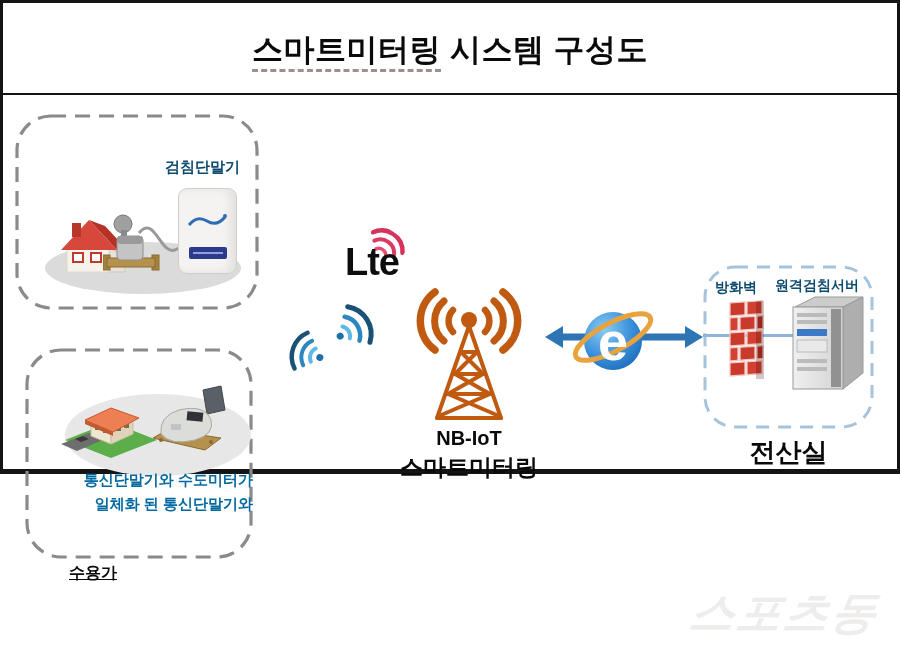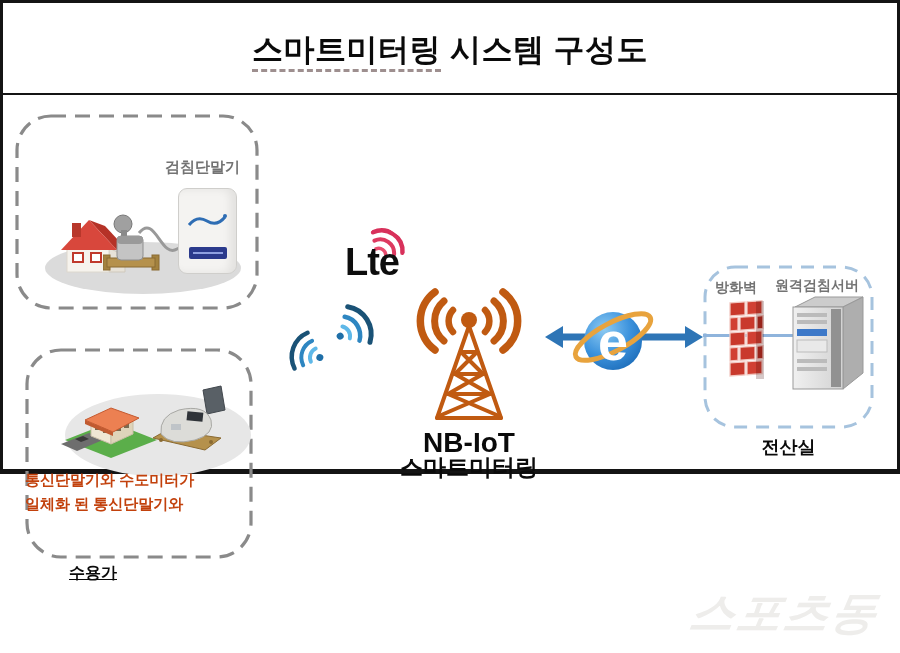--- a/index.html
+++ b/index.html
@@ -8,32 +8,32 @@
   .page{position:relative;width:900px;height:474px;box-sizing:border-box;
         border:3px solid #141414;border-bottom-width:5px;background:#fff;}
   .abs{position:absolute;}
   
   .title-bar{left:0;top:26px;width:100%;text-align:center;
              font-size:31px;font-weight:800;color:#0a0a0a;letter-spacing:.5px;}
   .title-underline{border-bottom:3px dashed #9e8f8f;padding-bottom:2px;}
   .title-divider{left:0;top:90px;width:100%;height:2px;background:#141414;}
   
   .boxsvg{position:absolute;left:0;top:0;}
-  .lbl{position:absolute;color:#737373;}
+  .lbl{position:absolute;color:#0c4a6e;}
   .ellipse{position:absolute;border-radius:50%;}
   
   .terminal{position:absolute;width:57px;height:84px;background:#f4f3f1;
             border:1px solid #cfcecb;border-radius:9px;
             box-shadow:inset -6px 0 8px rgba(0,0,0,.07);}
   .term-label{width:38px;height:12px;background:#2b3a8c;border-radius:2px;
               margin:6px auto 0 auto;position:relative;}
   .term-label::after{content:"";position:absolute;left:4px;top:5px;width:30px;height:2px;
               background:#8fa0e0;}
   
-  .cap{font-size:15px;font-weight:600;line-height:24px;text-align:left;color:#c2410c;}
+  .cap{font-size:15px;font-weight:600;line-height:24px;text-align:right;color:#0369a1;}
   .big{font-weight:800;color:#0a0a0a;text-align:center;}
   .lte-text{font-size:38px;font-weight:800;color:#0d0d0d;letter-spacing:-1px;}
   .watermark{font-size:45px;font-weight:800;font-style:italic;color:#eeedeb;
              letter-spacing:2px;transform:skewX(-10deg);}
 </style>
 </head>
 <body>
 
 <div class="page">
 
@@ -157,21 +157,21 @@
       <path d="M62,40 L94,132"></path>
       <path d="M54,66 L70,66"></path>
       <path d="M48,88 L76,88"></path>
       <path d="M41,108 L83,108"></path>
       <path d="M30,132 L94,132"></path>
       <path d="M54,66 L76,88 M70,66 L48,88"></path>
       <path d="M48,88 L83,108 M76,88 L41,108"></path>
       <path d="M41,108 L92,130 M83,108 L32,130"></path>
     </g>
   </svg>
-  <div class="abs big" style="left:396px;top:424px;width:140px;font-size:28px;">NB-IoT</div>
+  <div class="abs big" style="left:396px;top:424px;width:140px;font-size:20px;">NB-IoT</div>
   <div class="abs big" style="left:396px;top:449px;width:140px;font-size:23px;">스마트미터링</div>
 
   <svg class="abs" style="left:540px;top:317px;" width="162" height="34">
     <line x1="16" y1="17" x2="146" y2="17" stroke="#2e75b6" stroke-width="7"></line>
     <polygon points="2,17 20,6 20,28" fill="#2e75b6"></polygon>
     <polygon points="160,17 142,6 142,28" fill="#2e75b6"></polygon>
   </svg>
   <svg class="abs" style="left:564px;top:290px;" width="92" height="92">
     <defs>
       <radialGradient id="ieg" cx="35%" cy="30%" r="80%">
@@ -224,17 +224,17 @@
       <rect x="42" y="16" width="10" height="78" fill="#919191"></rect>
       <rect x="8" y="20" width="30" height="4" fill="#bbb"></rect>
       <rect x="8" y="27" width="30" height="4" fill="#bbb"></rect>
       <rect x="8" y="36" width="30" height="7" fill="#3c78c8"></rect>
       <rect x="8" y="47" width="30" height="12" fill="#e9e9e9" stroke="#bbb"></rect>
       <rect x="8" y="66" width="30" height="4" fill="#bbb"></rect>
       <rect x="8" y="74" width="30" height="4" fill="#bbb"></rect>
     </svg>
   </div>
 
-  <div class="abs big" style="left:700px;top:432px;width:171px;font-size:18px;">전산실</div>
+  <div class="abs big" style="left:700px;top:432px;width:171px;font-size:26px;">전산실</div>
 
   <div class="abs watermark" style="left:682px;top:580px;">스포츠동아</div>
 
 </div>
 
 </body></html>

